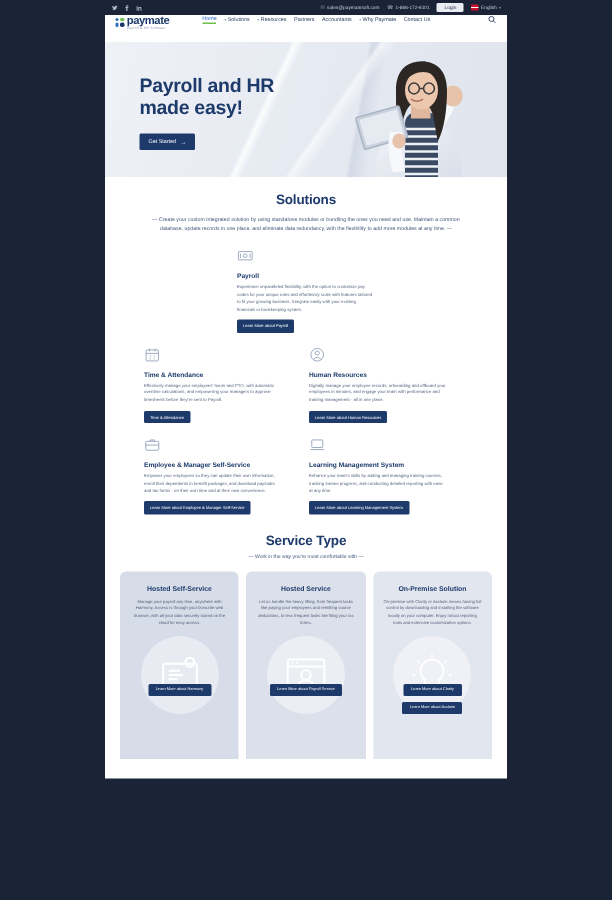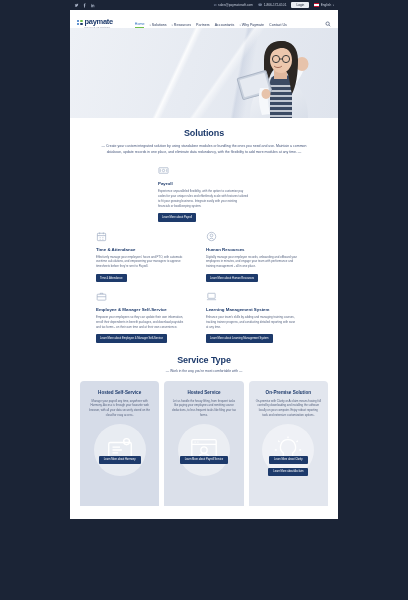--- a/index.html
+++ b/index.html
@@ -32,21 +32,21 @@
   .tb-ico { color:#7f8ba3; font-size:3.4px; }
   .tb-btn {
     background:#e9edf3; color:#1b2436; font-size:3.2px;
     padding:1.2px 5px; border-radius:1px;
   }
   .flag { width:5px; height:3.4px; background:linear-gradient(#c8102e 0 34%,#fff 34% 66%,#c8102e 66% 100%); display:inline-block; }
 
   
   .nav {
     position:absolute; left:70px; top:10px; width:268px; height:18px;
-    background:#ffffff; display:flex; align-items:flex-end; padding:0 7px;
+    background:#ffffff; display:flex; align-items:flex-start; padding:0 7px;
   }
   .logo { display:flex; align-items:center; gap:1.5px; }
   .logo-mark { width:6px; height:6px; position:relative; }
   .logo-mark i {
     position:absolute; width:2.4px; height:2.4px; border-radius:50%;
   }
   .logo-mark i:nth-child(1){ left:0; top:0; background:#2f6fbf; }
   .logo-mark i:nth-child(2){ left:3.2px; top:0; background:#6fbf4a; }
   .logo-mark i:nth-child(3){ left:0; top:3.2px; background:#2f6fbf; }
   .logo-mark i:nth-child(4){ left:3.2px; top:3.2px; background:#1d3a6b; }
@@ -227,20 +227,30 @@
 
     <span class="nav-search">
       <svg viewBox="0 0 16 16" width="6" height="6" fill="none" stroke="#2b3a5c" stroke-width="1.6">
           <circle cx="7" cy="7" r="4.5"></circle>
           <path d="M10.5 10.5L14 14"></path>
         </svg>
     </span>
   </div>
 
   <div class="hero">
+    <div class="hero-copy">
+      <div class="hero-title">
+        <div>Payroll and HR</div>
+        <div>made easy!</div>
+      </div>
+      <button class="btn hero-btn">
+        <span>Get Started</span>
+        <span class="arrow">→</span>
+      </button>
+    </div>
 
     <svg class="hero-person" viewBox="0 0 90 82">
       <defs>
         <linearGradient id="jk" x1="0" y1="0" x2="1" y2="1">
           <stop offset="0" stop-color="#f2f4f8"></stop>
             <stop offset="1" stop-color="#d9dfe9"></stop>
         </linearGradient>
       </defs>
 
       <path d="M63 44c3-7 7-13 10-16 3-2 6 0 5 4-1 5-5 11-8 16z" fill="#f6f8fb"></path>

